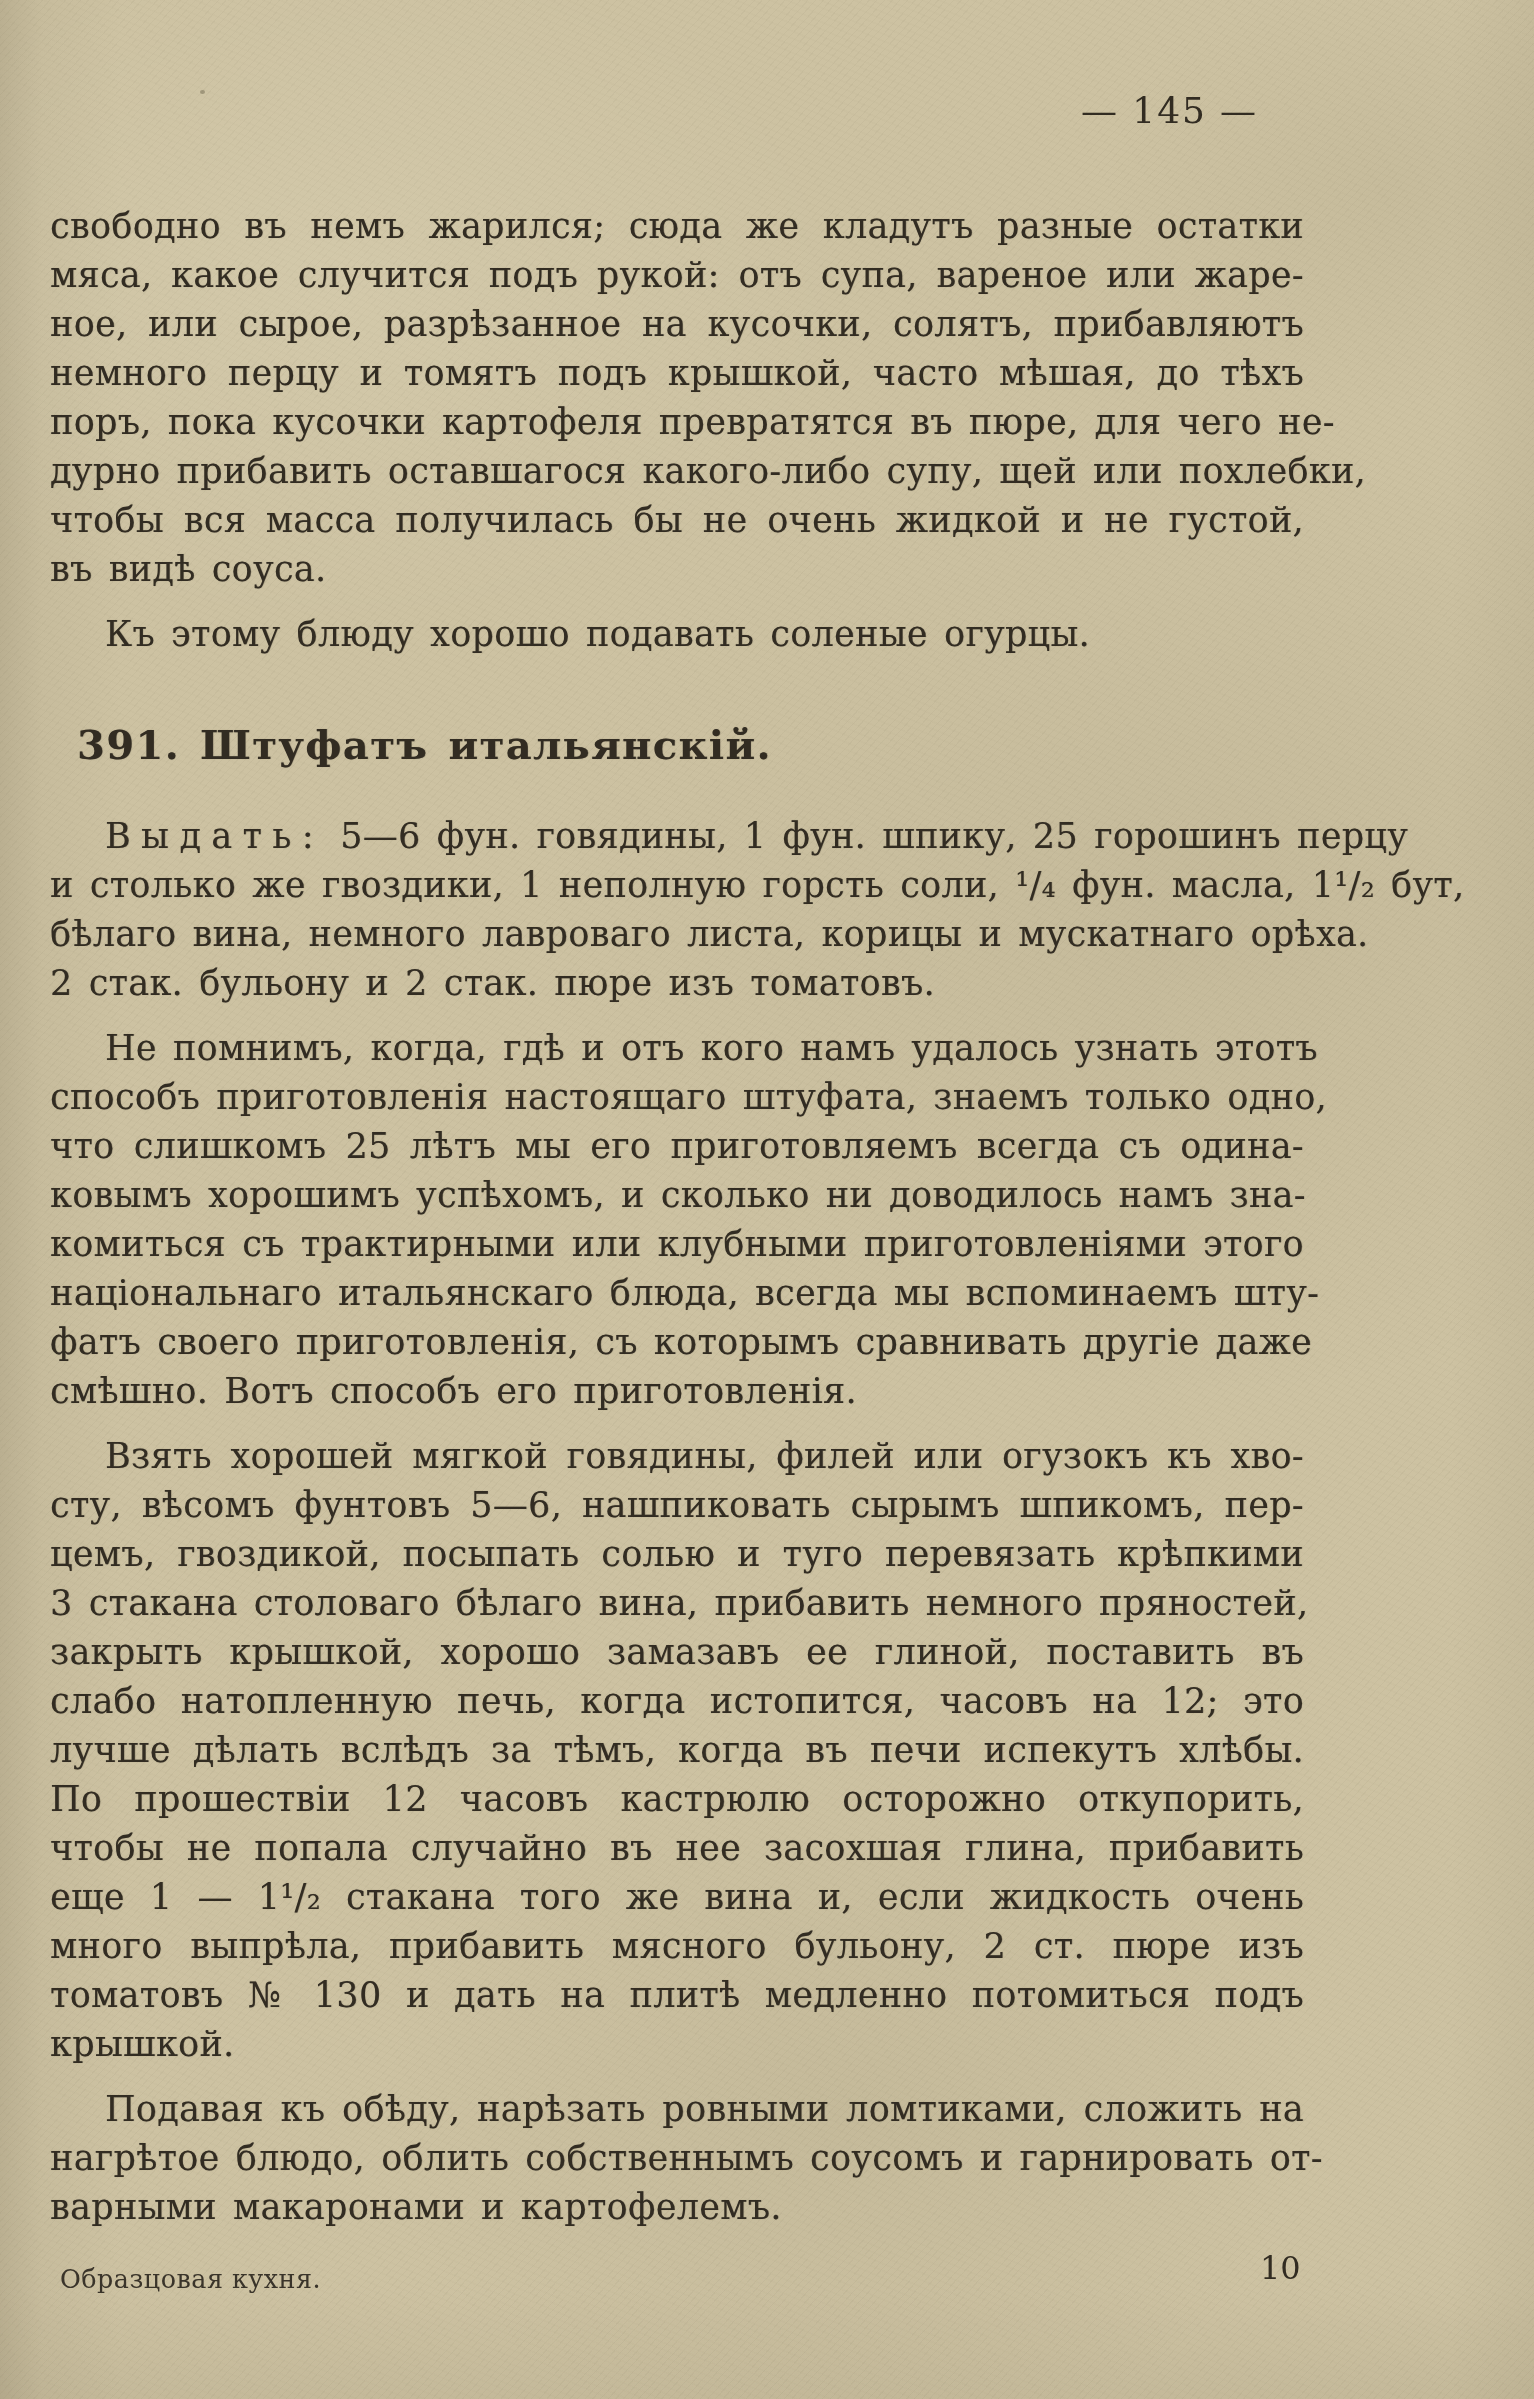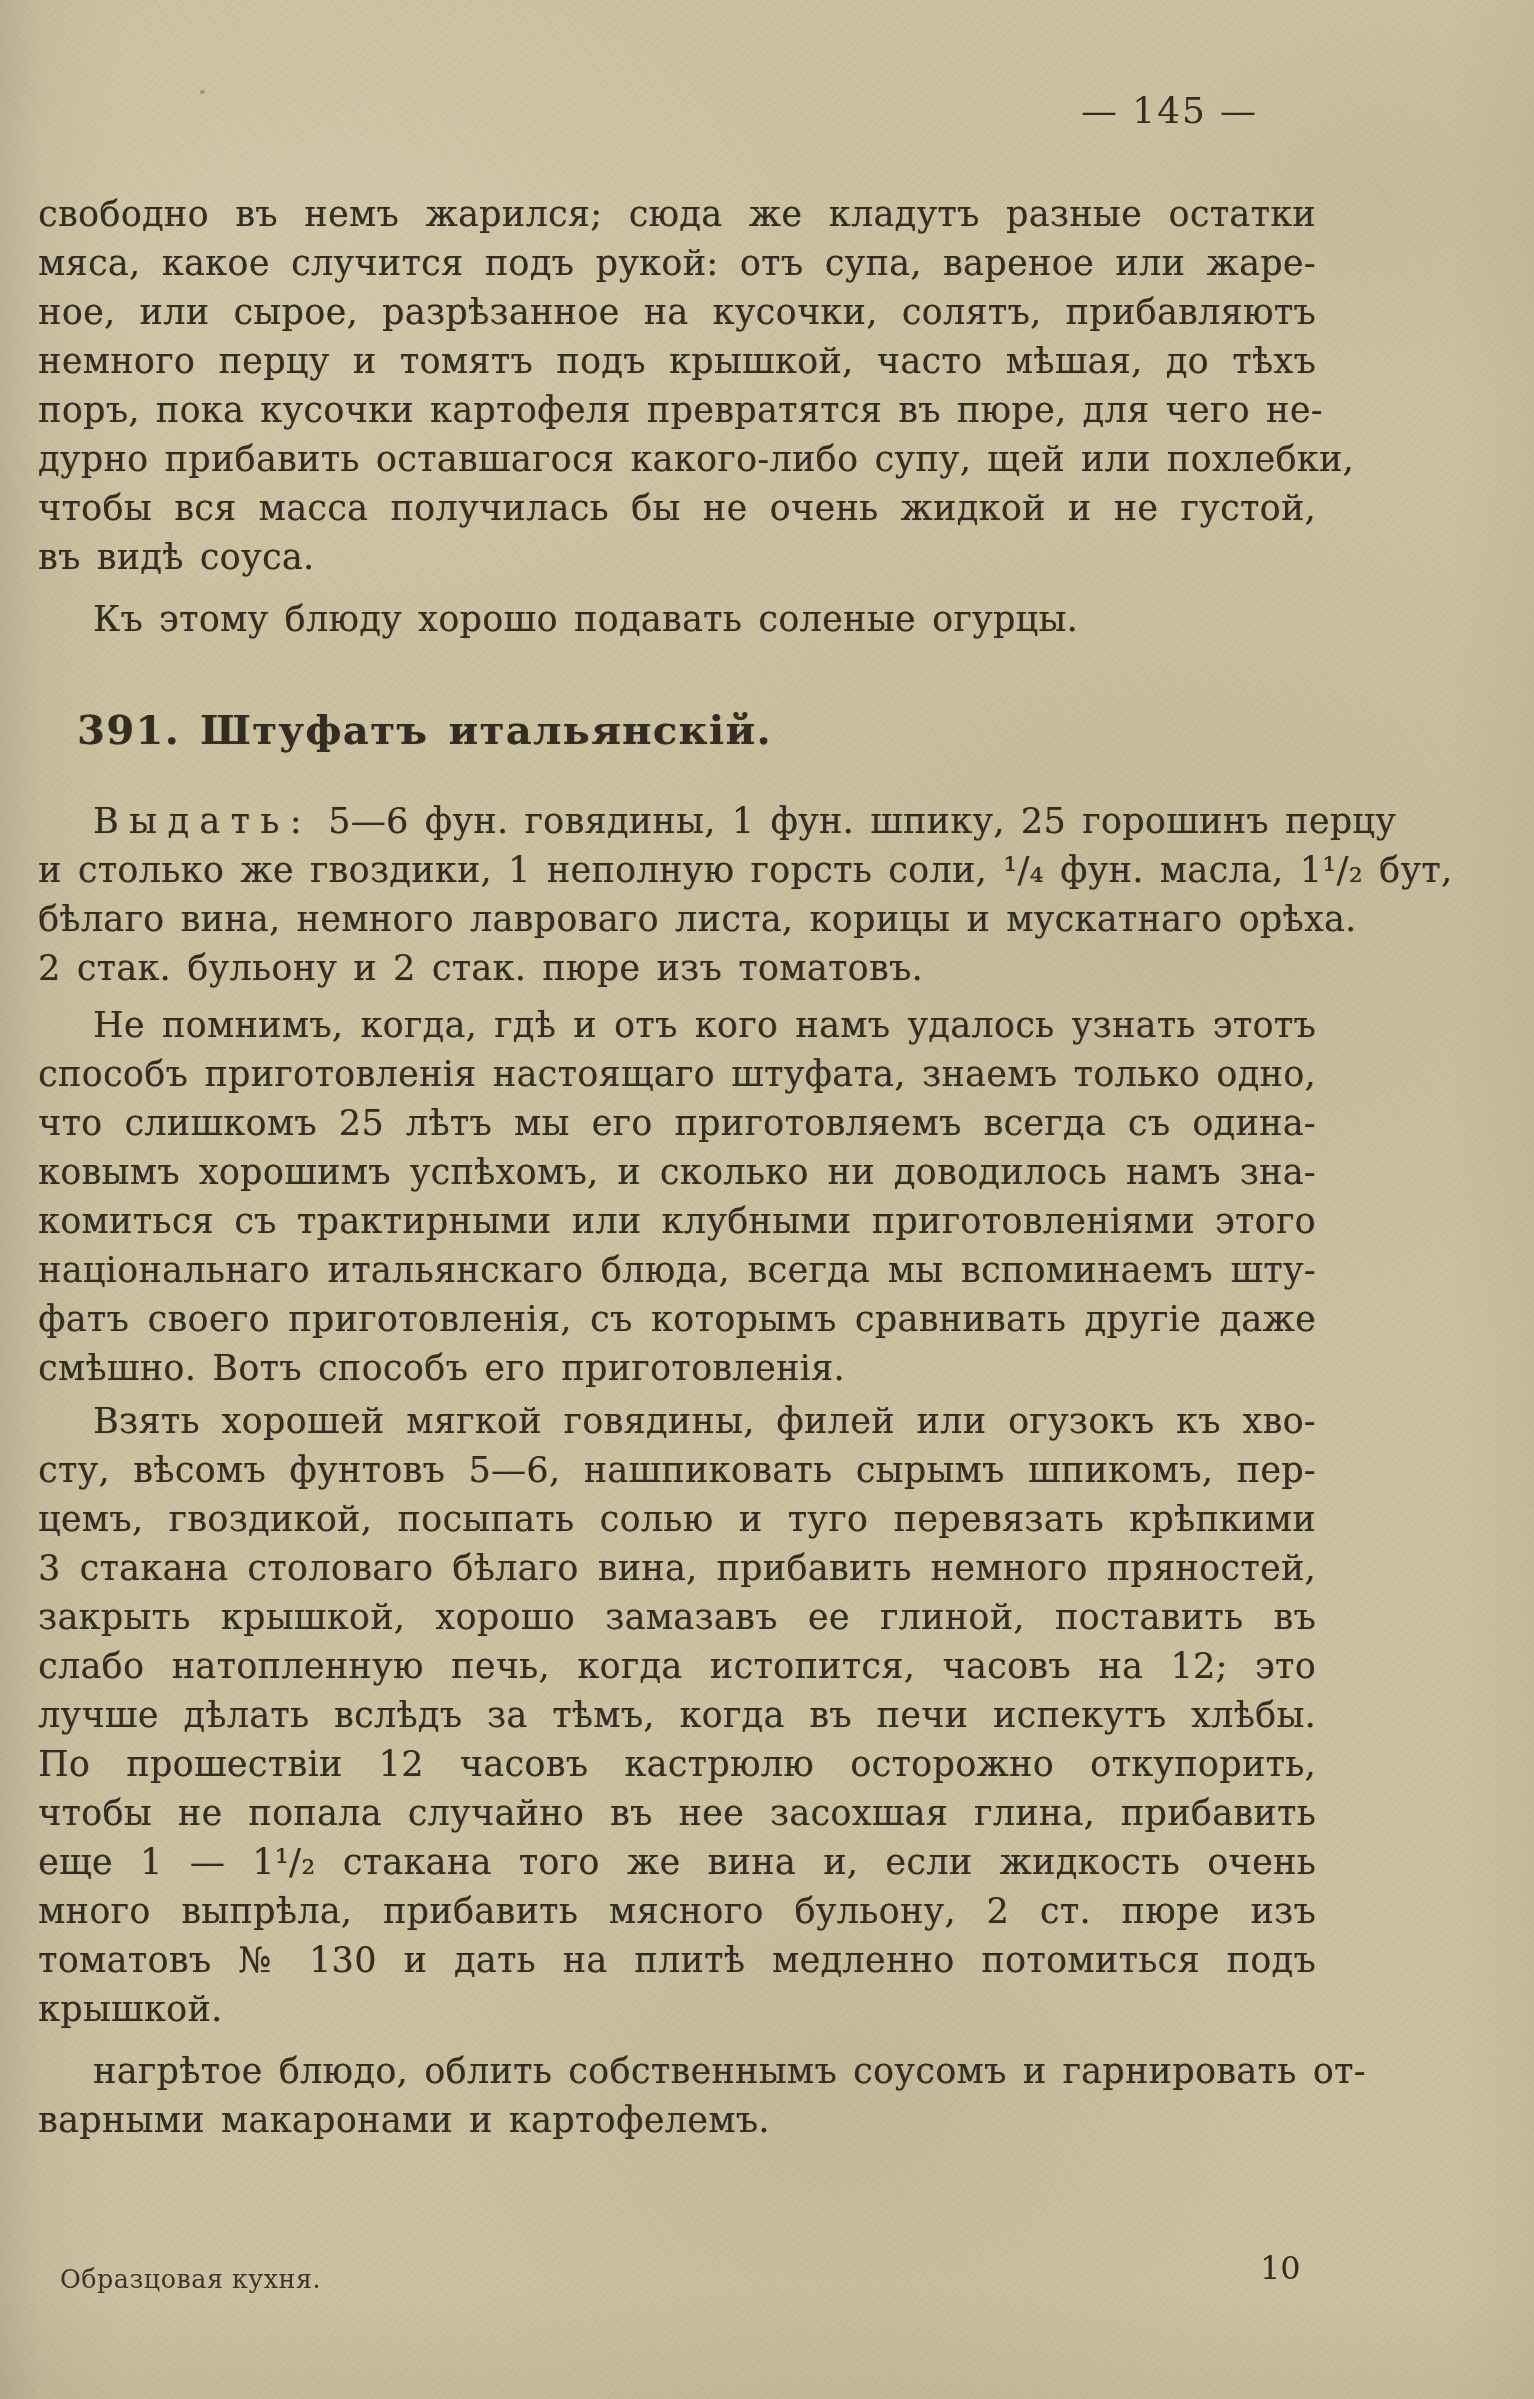--- a/index.html
+++ b/index.html
@@ -32,21 +32,21 @@
     text-shadow:0.4px 0.4px 0.7px rgba(50,44,34,0.45);
   }
   .line { text-align:justify; text-align-last:justify; white-space:nowrap; }
   .line.last { text-align-last:left; white-space:normal; }
   .indent1 { text-indent:55px; }
   .indentfirst .plines .line:first-child { text-indent:55px; }
   .heading {
     margin:57px 0 0 0; font-size:40px; line-height:58px; font-weight:700;
     text-align:left; letter-spacing:1.4px; text-indent:43px;
   }
-  .para { margin:4px; }
+  .para { margin:16px; }
   .para.p2 { margin-top:13px; }
   .para.p3 { margin-top:38px; }
   .para.p4 { margin-top:7.5px; }
   .para.p5 { margin-top:0; }
   .para.p6 { margin-top:13px; }
   .lead { text-indent:55px; }
   .spaced { letter-spacing:10.4px; }
   .footer-left {
     position:absolute; left:60px; top:2264px;
     font-family:"DejaVu Serif", serif; font-size:25.4px; color:#3a342a;
@@ -122,20 +122,21 @@
           <div class="line">чтобы не попала случайно въ нее засохшая глина, прибавить</div>
           <div class="line">еще 1 — 1¹/₂ стакана того же вина и, если жидкость очень</div>
           <div class="line">много выпрѣла, прибавить мясного бульону, 2 ст. пюре изъ</div>
           <div class="line">томатовъ № 130 и дать на плитѣ медленно потомиться подъ</div>
         </div>
       <div class="line last">крышкой.</div>
     </div>
 
     <div class="para p6 indentfirst">
       <div class="plines">
+          <div class="line">Подавая къ обѣду, нарѣзать ровными ломтиками, сложить на</div>
           <div class="line">нагрѣтое блюдо, облить собственнымъ соусомъ и гарнировать от-</div>
         </div>
       <div class="line last">варными макаронами и картофелемъ.</div>
     </div>
 
   </div>
 
   <div class="footer-left">Образцовая кухня.</div>
   <div class="footer-right">10</div>
 

